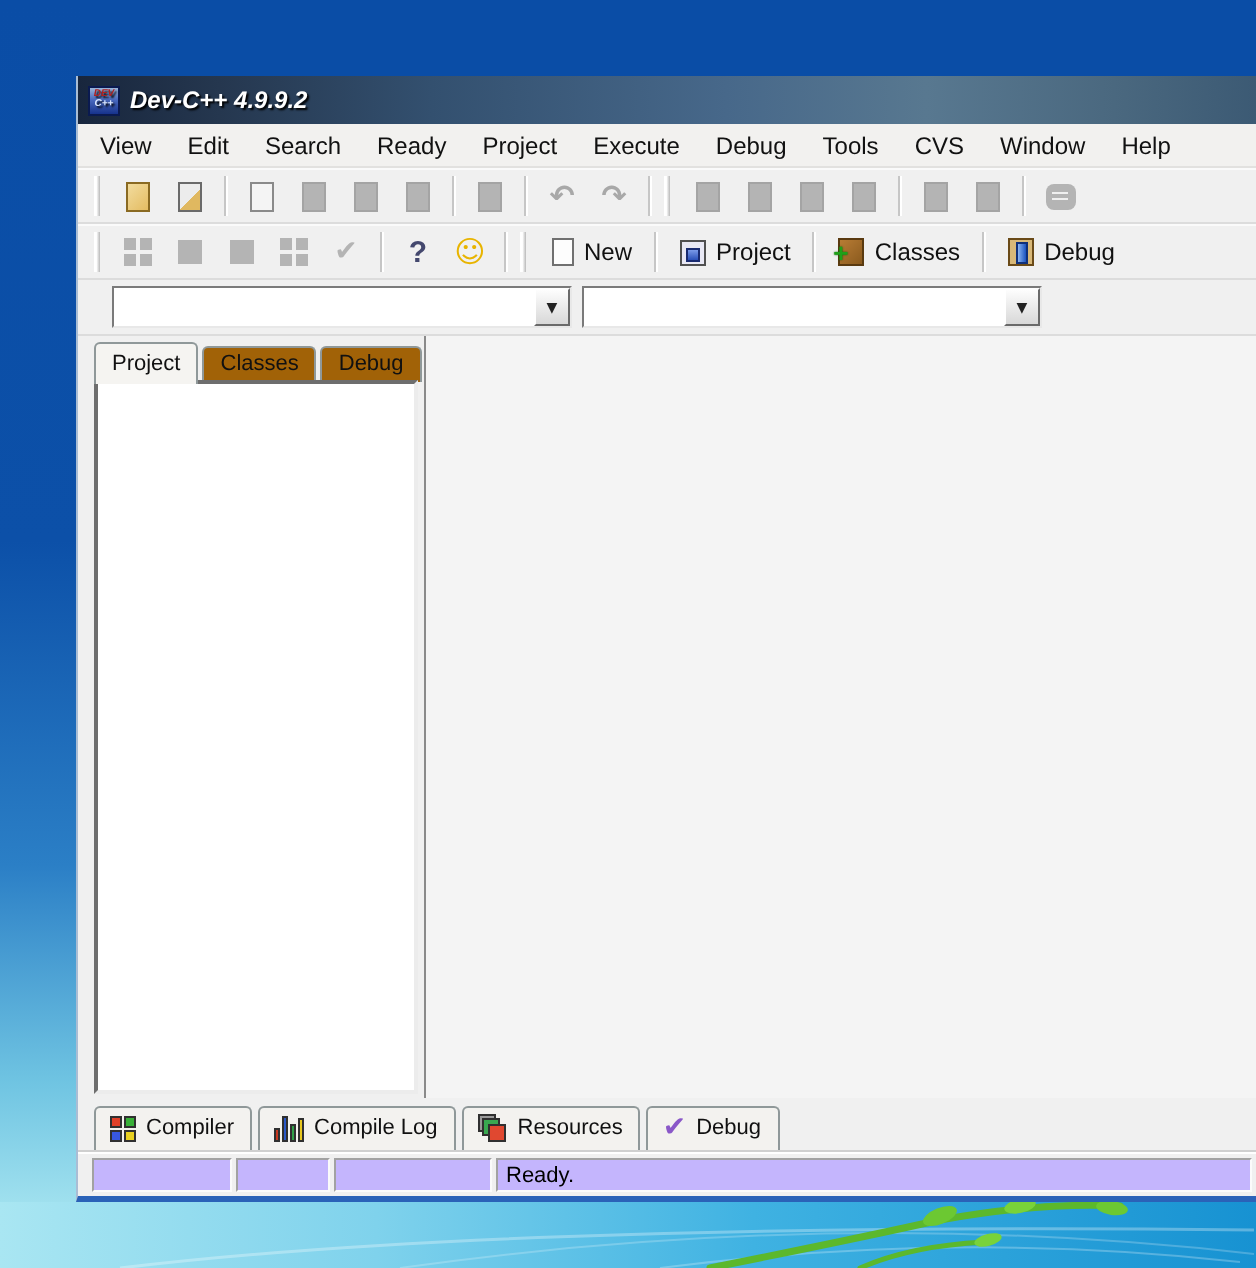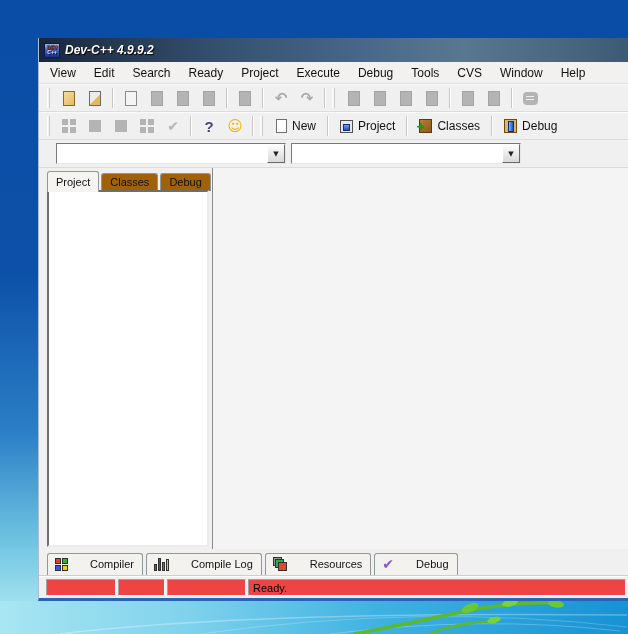--- a/index.html
+++ b/index.html
@@ -78,21 +78,21 @@
   .tabstrip { height:23px; display:flex; align-items:flex-end; gap:2px; }
   .ttab { border:1px solid #8f9899; border-bottom:none; border-radius:3px 3px 0 0;
     background:#a16207; font-size:11px; color:#111; padding:2px 8px 3px 8px; height:18px; }
   .ttab.active { background:#f5f4f1; height:21px; padding-top:4px; margin-bottom:-1px; z-index:2; position:relative; }
   .tree { flex:1; background:#fff; border:2px solid; border-color:#6e6e6e #ececec #ececec #6e6e6e; margin-top:-1px; }
 
   .mainarea { flex:1; background:#f4f4f4; border-left:1px solid #8a8a8a; margin-left:3px; }
 
   .bottomtabs { height:27px; background:#f0f0f0; display:flex; align-items:flex-end; gap:3px;
     padding:2px 0 0 8px; border-bottom:1px solid #cfcfcf; }
-  .btab { display:flex; align-items:center; gap:22px; border:1px solid #8f9899; border-bottom:none;
+  .btab { display:flex; align-items:center; gap:5px; border:1px solid #8f9899; border-bottom:none;
     border-radius:3px 3px 0 0; background:#f3f2ef; font-size:11px; color:#111; padding:3px 8px 4px 7px; height:22px; }
   .cgrid { width:13px; height:13px; display:grid; grid-template-columns:1fr 1fr; grid-template-rows:1fr 1fr; gap:1px; }
   .cgrid i { border:1px solid #303030; }
   .cgrid i:nth-child(1){background:#e04028;} .cgrid i:nth-child(2){background:#38b038;}
   .cgrid i:nth-child(3){background:#3858e0;} .cgrid i:nth-child(4){background:#e8d020;}
   .ic-res { position:relative; width:15px; height:15px; }
   .ic-res i { position:absolute; width:9px; height:9px; border:1px solid #303030; }
   .ic-res i:nth-child(1){ left:0; top:0; background:#9a9a9a; }
   .ic-res i:nth-child(2){ left:2px; top:2px; background:#38a850; }
   .ic-res i:nth-child(3){ left:5px; top:5px; background:#e04830; }
@@ -101,21 +101,21 @@
   .ic-bars i:nth-child(1){height:7px; background:#c83820;} .ic-bars i:nth-child(2){height:13px; background:#2a58c8;}
   .ic-bars i:nth-child(3){height:9px; background:#30a048;} .ic-bars i:nth-child(4){height:12px; background:#e8c820;}
   .chk-vio { font-size:14px; color:#8a58c8; font-weight:bold; line-height:10px; }
   .ic-find { position:relative; width:15px; height:15px; }
   .ic-find .pg { position:absolute; left:0; top:1px; width:9px; height:12px; background:#fff; border:1px solid #707070; }
   .ic-find .mg { position:absolute; right:1px; top:1px; width:7px; height:7px; border:2px solid #24407e; border-radius:50%; background:#cfe0f2; }
   .ic-find .hd { position:absolute; right:0px; bottom:1px; width:2px; height:5px; background:#24407e; transform:rotate(-45deg); }
 
   .statusbar { height:22px; background:#f0f0f0; border-top:1px solid #ffffff; display:flex; gap:2px;
     padding:2px 2px 2px 7px; font-size:11px; color:#000; }
-  .spanel { border:1px solid; border-color:#a2a2a2 #fbfbfb #fbfbfb #a2a2a2; background:#ef4444;
+  .spanel { border:1px solid; border-color:#a2a2a2 #fbfbfb #fbfbfb #a2a2a2; background:#c4b5fd;
     display:flex; align-items:center; padding-left:4px; }
   .sp1{width:70px;} .sp2{width:47px;} .sp3{width:79px;} .sp4{flex:1;}
 </style>
 </head>
 <body>
 
 <div class="desk-left"></div>
 <div class="desk-bottom">
   <svg width="628" height="33" viewBox="0 0 628 33">
     <path d="M60 33 Q 250 10 627 14" stroke="#ffffff" stroke-opacity="0.30" fill="none" stroke-width="1.5"></path>

